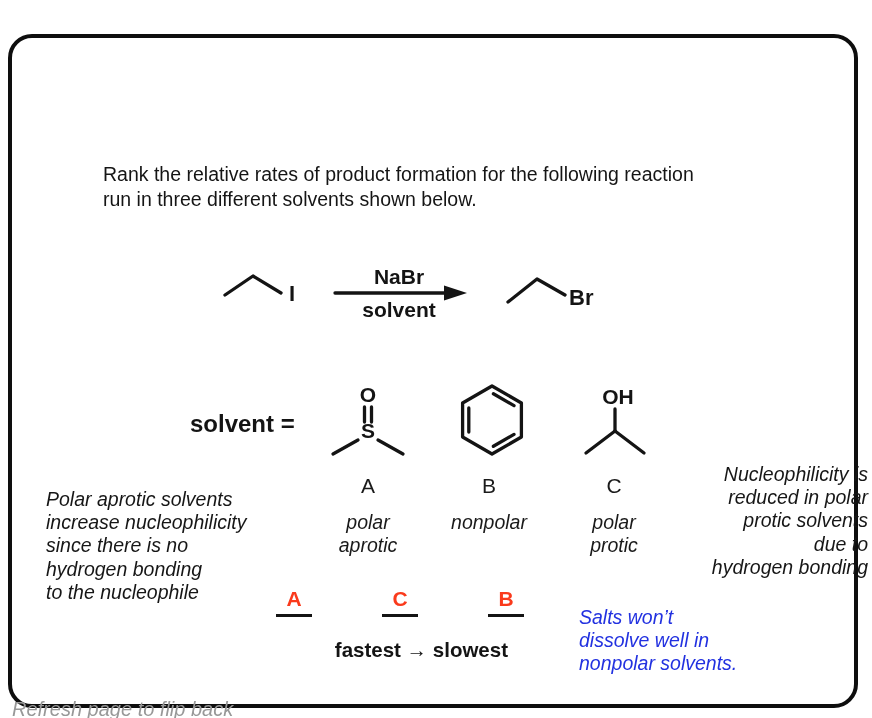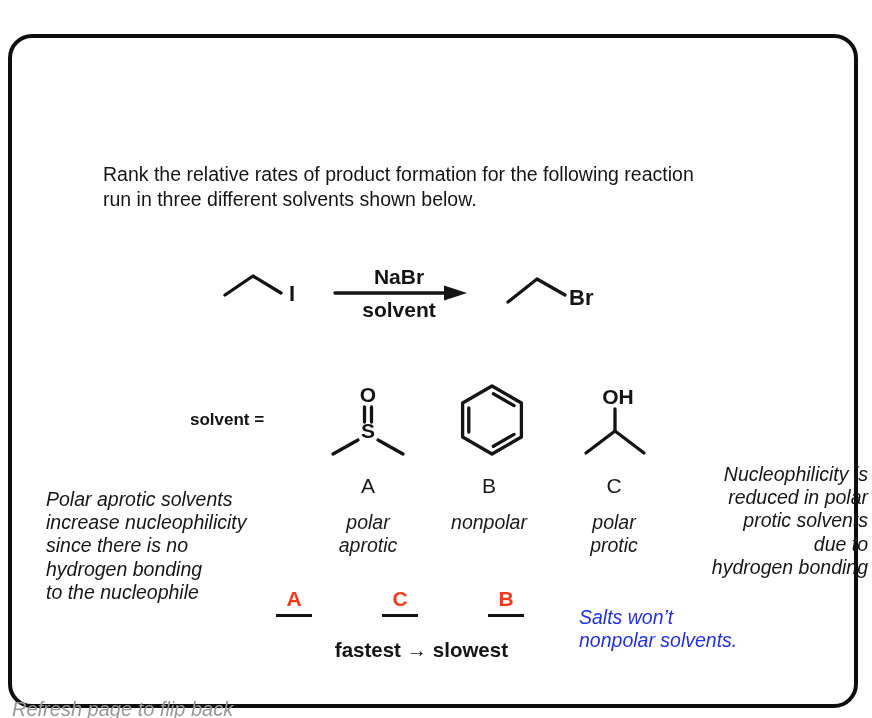--- a/index.html
+++ b/index.html
@@ -18,21 +18,21 @@
   .question {
     left:103px; top:136px; width:660px;
     font-size:19.5px; line-height:25px; color:#151515;
   }
   .question span { display:block; }
   svg.chem { position:absolute; overflow:visible; }
   svg.chem .bond { stroke:#141414; stroke-width:3.3; fill:none; stroke-linecap:round; stroke-linejoin:round; }
   svg.chem text { font-family:"Liberation Sans", sans-serif; font-weight:bold; fill:#141414; }
   .solvent-eq {
     left:190px; top:384px; width:110px;
-    font-size:17px; font-weight:bold; color:#141414;
+    font-size:24px; font-weight:bold; color:#141414;
   }
   .solvent-letter {
     top:448px; width:50px; text-align:center;
     font-size:21px; color:#1a1a1a;
   }
   .solvent-type {
     top:485px; text-align:center; font-style:italic;
     font-size:19.5px; line-height:23px; color:#1a1a1a;
   }
   .solvent-type span { display:block; }
@@ -152,19 +152,20 @@
   </div>
   <div class="abs blank" style="left:486px;">
     <span class="letter">B</span>
     <span class="rule"></span>
   </div>
 
   <div class="abs rank-caption">fastest → slowest</div>
 
   <div class="abs note note-blue">
     <span>Salts won’t</span>
+    <span>dissolve well in</span>
     <span>nonpolar solvents.</span>
   </div>
 
   <div class="abs footer-left">Refresh page to flip back</div>
   <div class="abs footer-right">MOC Quiz ID: 0159</div>
 
 </div>
 
 </body></html>

